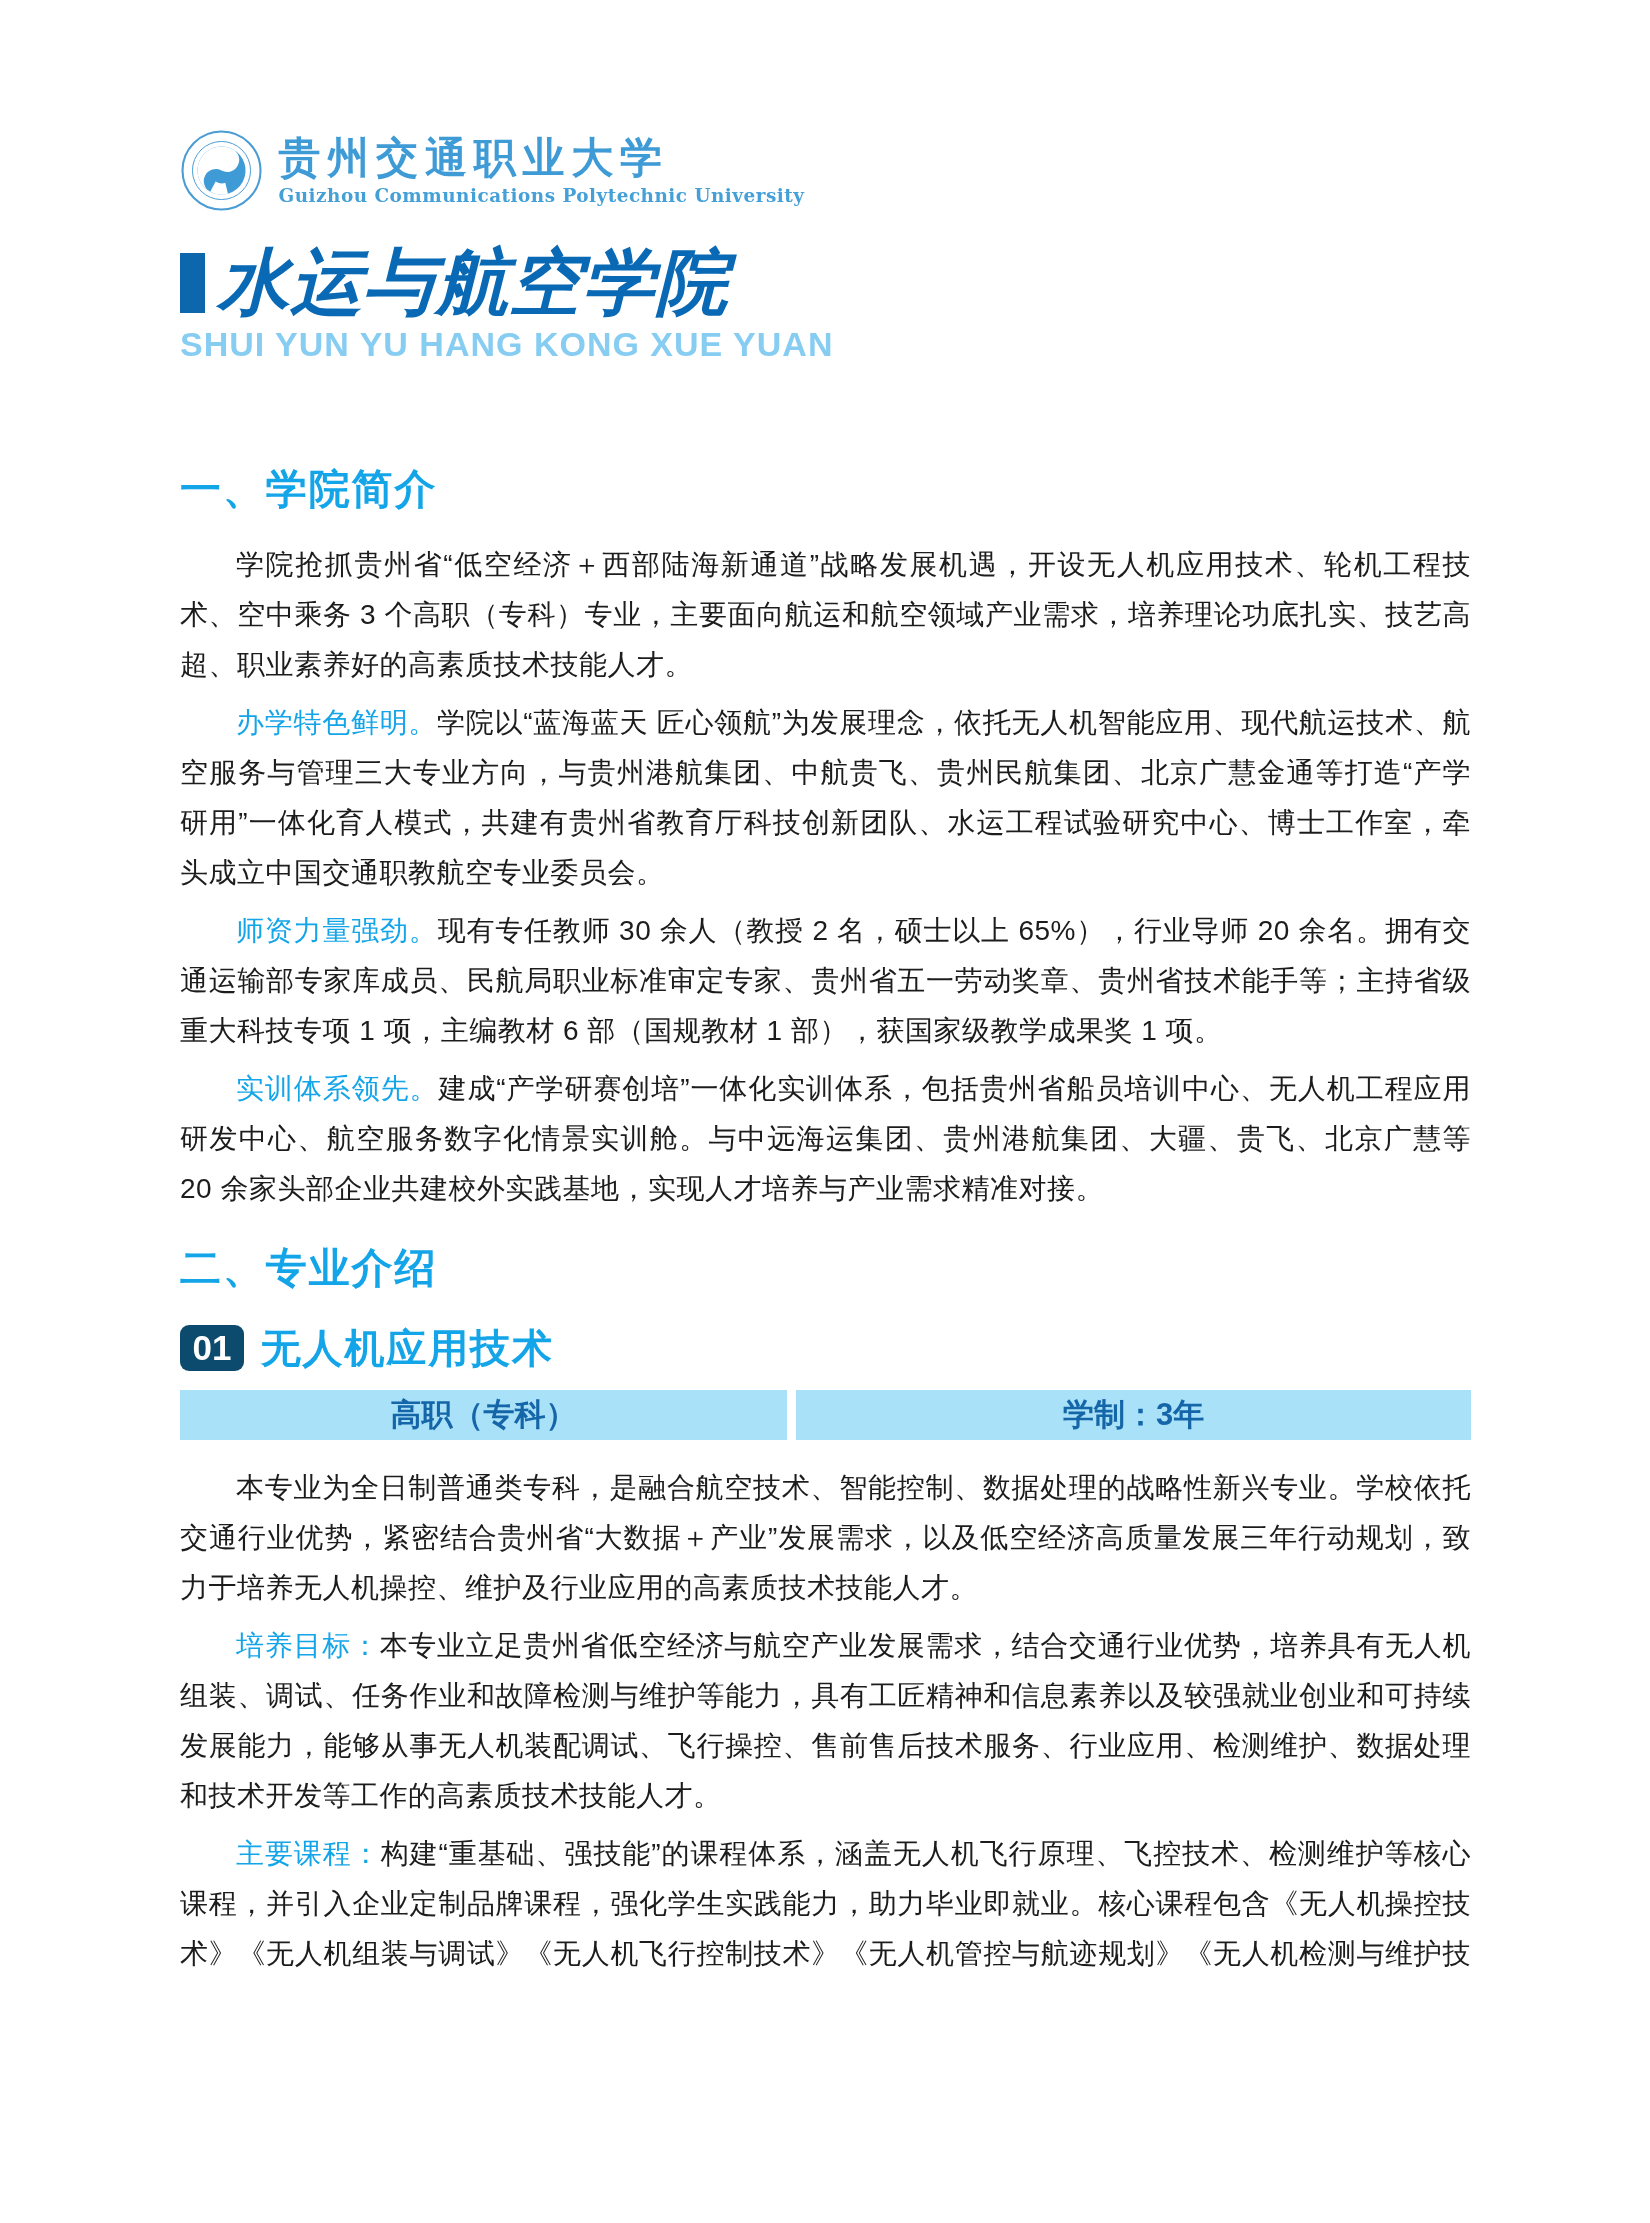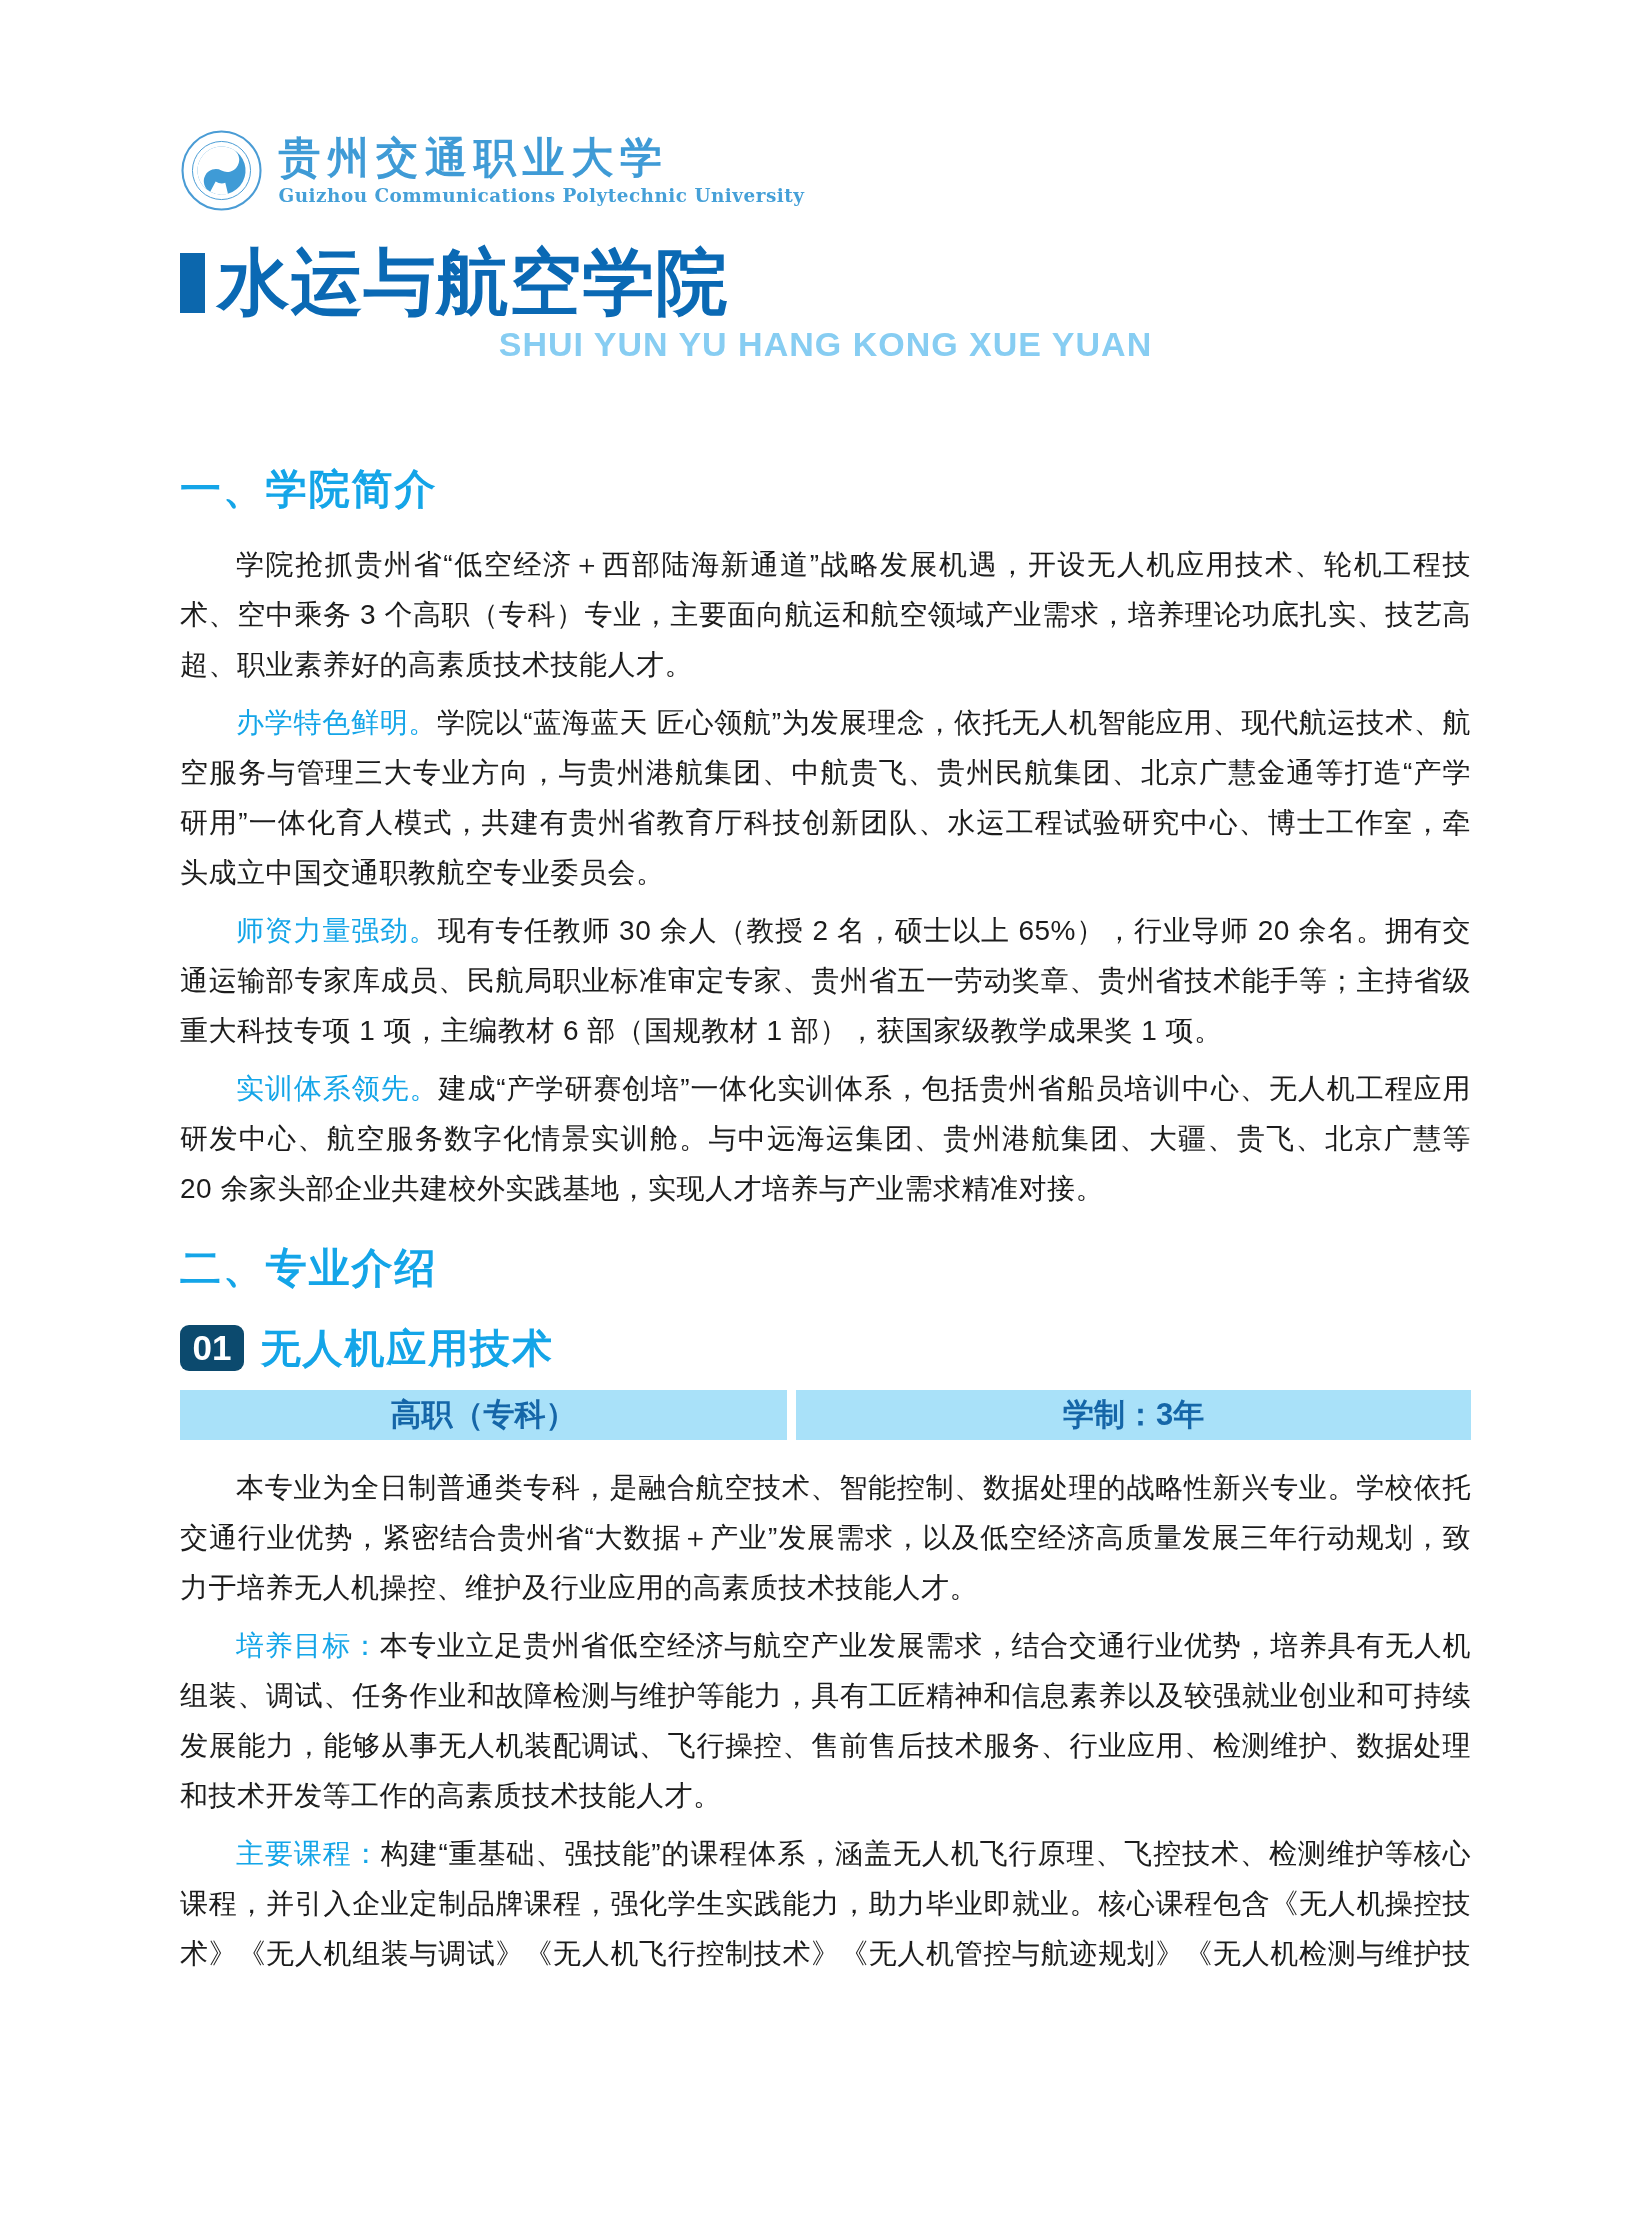--- a/index.html
+++ b/index.html
@@ -24,31 +24,31 @@
     letter-spacing:6.8px;line-height:1.1;
     font-family:"DejaVu Serif", serif;
   }
   .logo-en{
     font-size:18.4px;color:#45a0d8;font-weight:bold;
     letter-spacing:0.5px;margin-top:4px;
     font-family:"DejaVu Serif", serif;
   }
 
   
-  .title-row{margin-top:33px;display:flex;align-items:center;}
+  .title-row{margin-top:33px;display:flex;align-items:center;font-style:italic;}
   .title-bar{
     flex:0 0 auto;width:25px;height:60px;background:#0c67ad;margin-right:12.6px;
   }
   .page-title{
     margin:0;font-size:72px;line-height:1.05;font-weight:800;
     color:#0a69b4;letter-spacing:1px;
   }
   .page-subtitle{
     margin-top:4.9px;font-size:34px;font-weight:bold;
-    color:#87cdf2;letter-spacing:1px;text-align:center;
+    color:#87cdf2;letter-spacing:1px;
   }
 
   
   .sec-heading{
     font-size:41px;font-weight:800;color:#14a5e8;letter-spacing:1.9px;
   }
   .sec1-heading{margin-top:98px;}
   .sec2-heading{margin-top:27px;}
 
   

